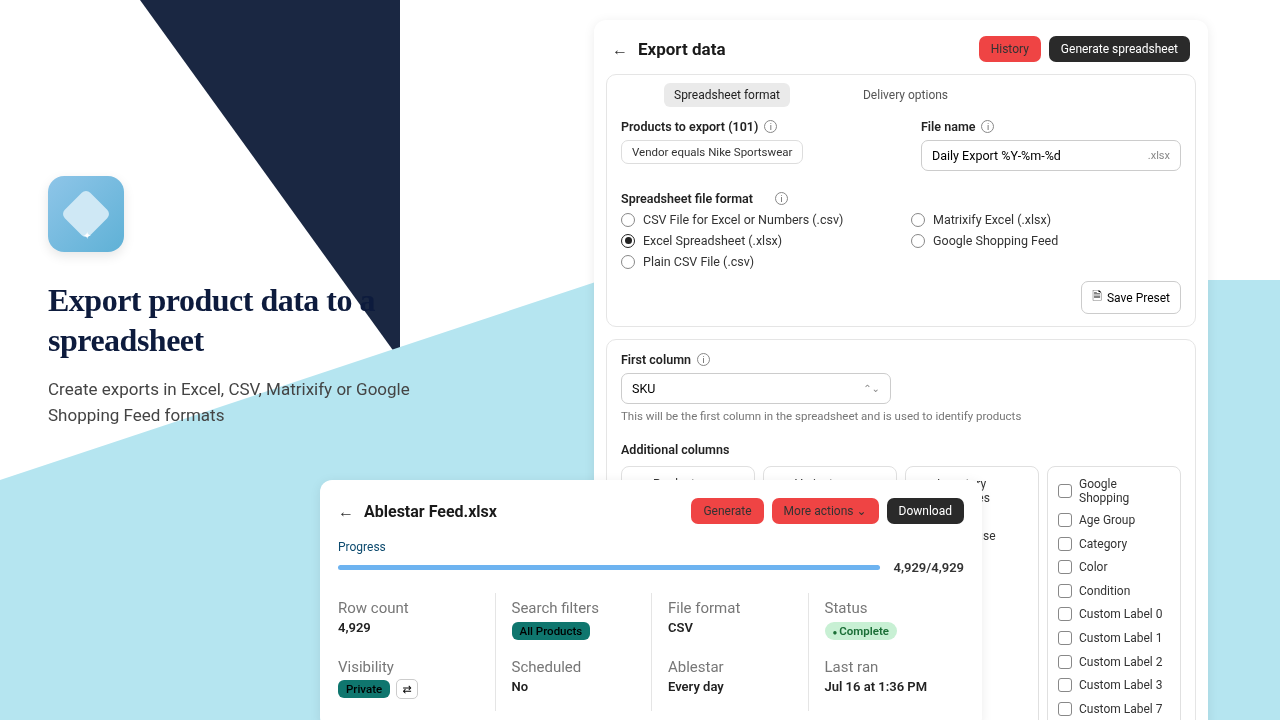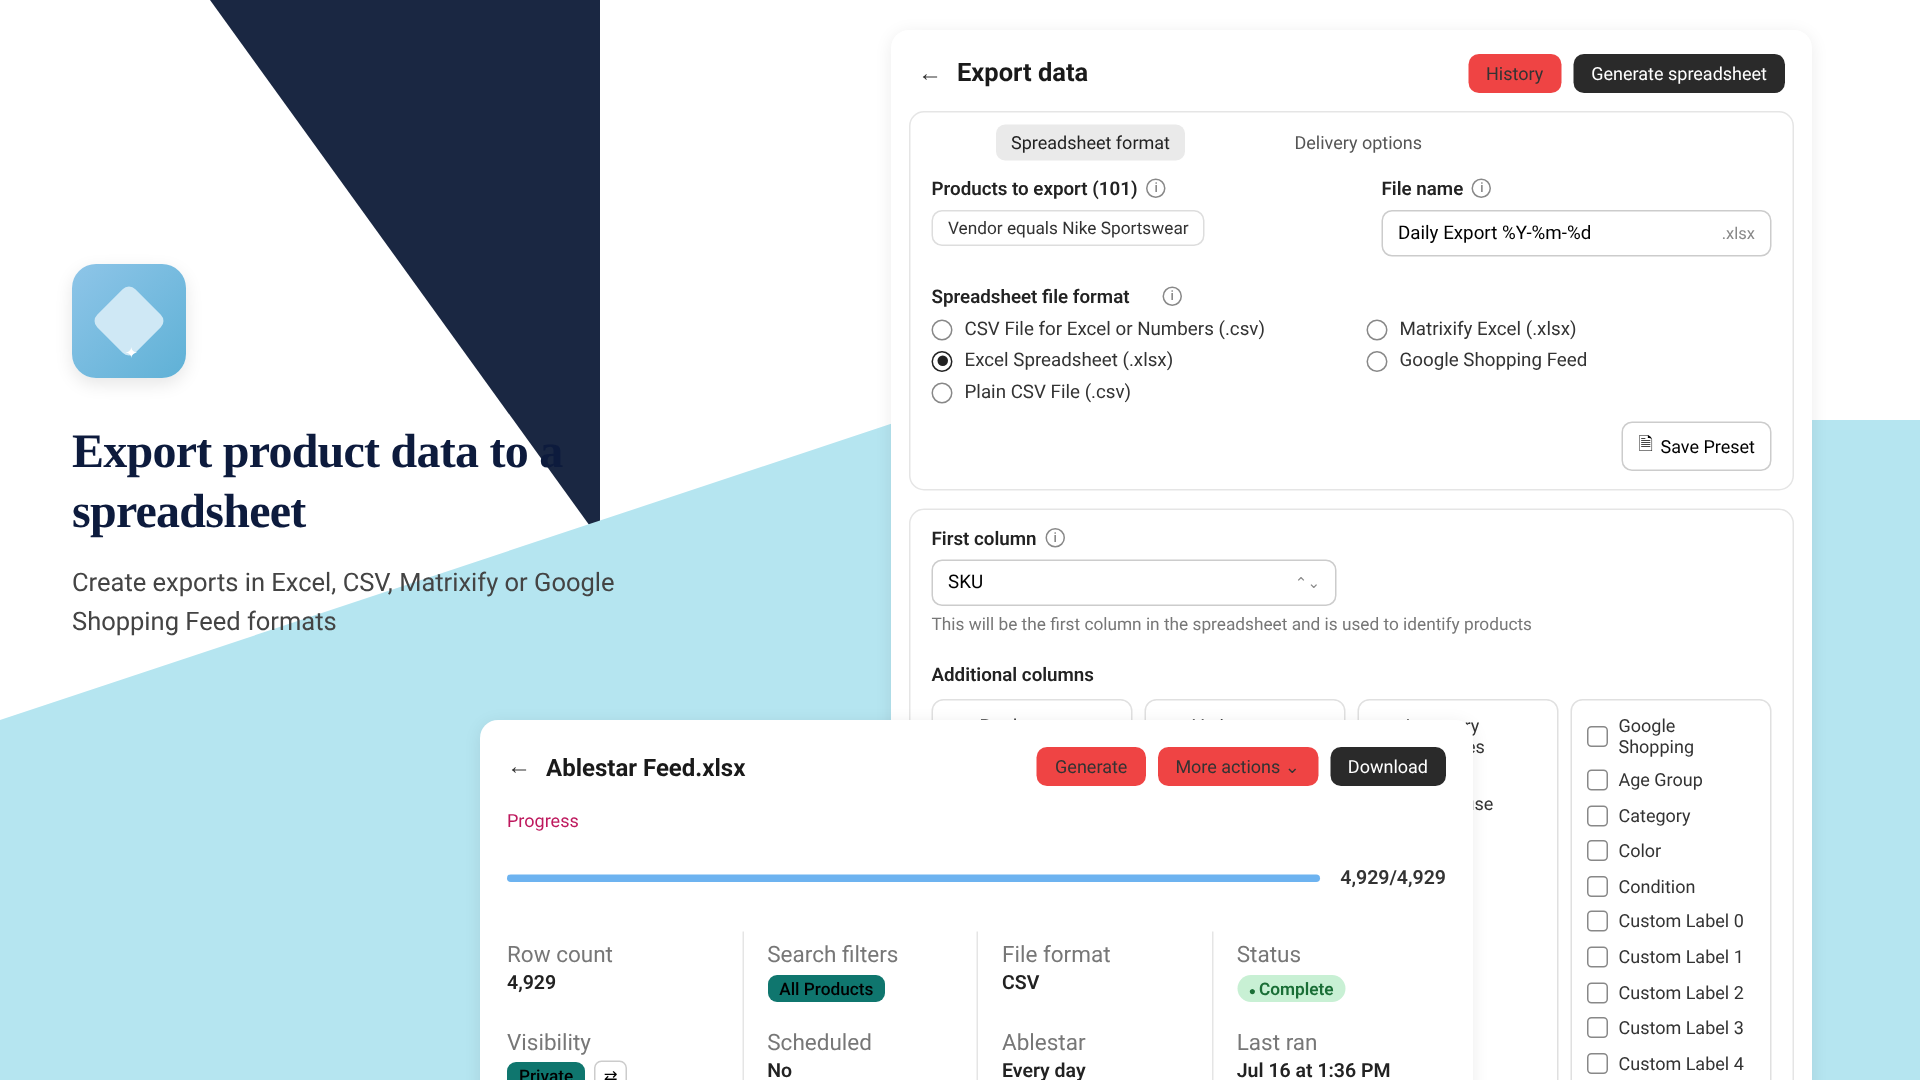--- a/index.html
+++ b/index.html
@@ -28,21 +28,21 @@
 .btn-light { background: #ef4444; color: #333; }
 .btn-dark { background: #2a2a2a; color: #fff; }
 
 .inner-card { margin: 0 12px 12px; border: 1px solid #e5e5e5; border-radius: 10px; padding: 0; }
 .tabs { display: flex; gap: 16px; padding: 8px 10px; }
 .tab { padding: 5px 10px; border-radius: 6px; font-size: 12px; color: #555; cursor: pointer; margin-left: 47px; }
 .tab.active { background: #eaeaea; color: #222; }
 
 .section-row { display: flex; gap: 40px; padding: 4px 14px 10px; }
 .section-col { flex: 1; }
-.label-row { display: flex; gap: 6px; }
+.label-row { display: flex; align-items: center; gap: 6px; }
 .section-label { font-size: 12.5px; font-weight: 600; color: #222; }
 .info-icon { width: 13px; height: 13px; border: 1px solid #888; border-radius: 50%; display: inline-flex; align-items: center; justify-content: center; font-size: 9px; color: #666; }
 .chip { display: inline-block; padding: 4px 10px; border: 1px solid #ddd; border-radius: 7px; font-size: 11.5px; color: #333; margin-top: 6px; }
 .text-input { width: 100%; border: 1px solid #ccc; border-radius: 7px; padding: 7px 10px; font-size: 12.5px; margin-top: 6px; display: flex; justify-content: space-between; align-items: center; }
 .text-input .ext { color: #888; font-size: 11px; }
 
 .format-label { padding: 10px 14px 6px; }
 .formats-grid { display: flex; gap: 20px; padding: 0 14px 12px; }
 .formats-col { flex: 1; display: flex; flex-direction: column; gap: 6px; }
 .radio-row { display: flex; align-items: center; gap: 8px; font-size: 12.5px; color: #333; cursor: pointer; }
@@ -67,22 +67,22 @@
 .chk.checked::after { content: '✓'; }
 .chk.indeterminate { background: #2a2a2a; border-color: #2a2a2a; }
 .chk.indeterminate::after { content: ''; width: 7px; height: 2px; background: #fff; }
 .chk-row { display: flex; align-items: flex-start; gap: 7px; font-size: 12px; color: #333; line-height: 1.3; cursor: pointer; }
 
 
 .feed-card { position: absolute; top: 480px; left: 320px; width: 662px; z-index: 6; padding: 18px; }
 .feed-header { display: flex; align-items: center; justify-content: space-between; margin-bottom: 16px; }
 .feed-header-left { display: flex; align-items: center; gap: 10px; }
 .feed-title { font-size: 16px; font-weight: 700; color: #1a1a1a; }
-.progress-label { font-size: 12px; color: #be185d; margin-bottom: 24px; }
-.progress-row { display: flex; align-items: center; gap: 14px; margin-bottom: 28px; }
+.progress-label { font-size: 12px; color: #0c4a6e; margin-bottom: 6px; }
+.progress-row { display: flex; align-items: center; gap: 14px; margin-bottom: 18px; }
 .progress-bar { flex: 1; height: 5px; background: #6db3f0; border-radius: 3px; }
 .progress-count { font-size: 13px; font-weight: 600; color: #333; }
 .stats-grid { display: flex; flex-wrap: wrap; gap: 0; }
 .stat { width: 25%; padding: 6px 0 12px; border-left: 1px solid #e5e5e5; padding-left: 16px; }
 .stat:nth-child(4n+1) { border-left: none; padding-left: 0; }
 .stat-label { font-size: 15px; color: #777; margin-bottom: 3px; }
 .stat-value { font-size: 13px; font-weight: 600; color: #222; }
 .badge-light { display: inline-block; padding: 2px 8px; background: #0f766e; border-radius: 6px; font-size: 11.5px; font-weight: 500; }
 .badge-green { display: inline-block; padding: 2px 8px; background: #c8f0d4; color: #1a6e36; border-radius: 10px; font-size: 11.5px; font-weight: 600; }
 .badge-green::before { content: '● '; font-size: 8px; }
@@ -264,21 +264,21 @@
         <div class="chk-row">
             <span class="chk"></span>
             <span>Custom Label 2</span>
           </div>
         <div class="chk-row">
             <span class="chk"></span>
             <span>Custom Label 3</span>
           </div>
         <div class="chk-row">
             <span class="chk"></span>
-            <span>Custom Label 4</span>
+            <span>Custom Label 7</span>
           </div>
 
       </div>
     </div>
   </div>
 </div>
 
 <div class="card feed-card">
   <div class="feed-header">
     <div class="feed-header-left">

